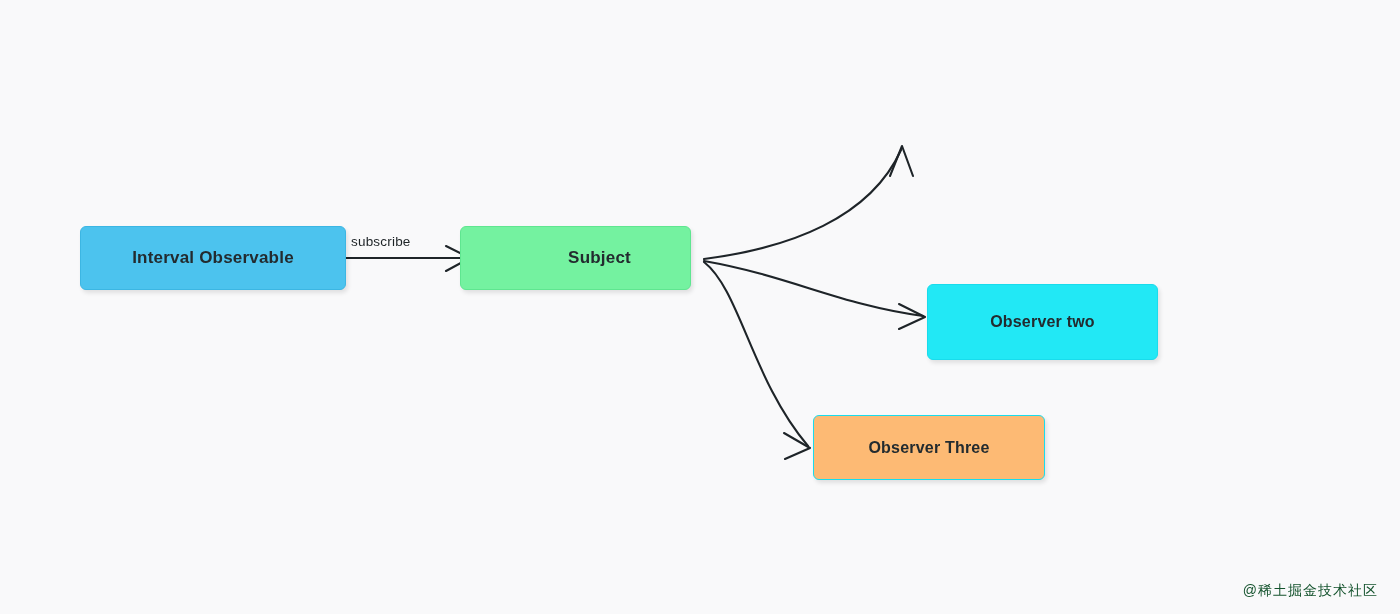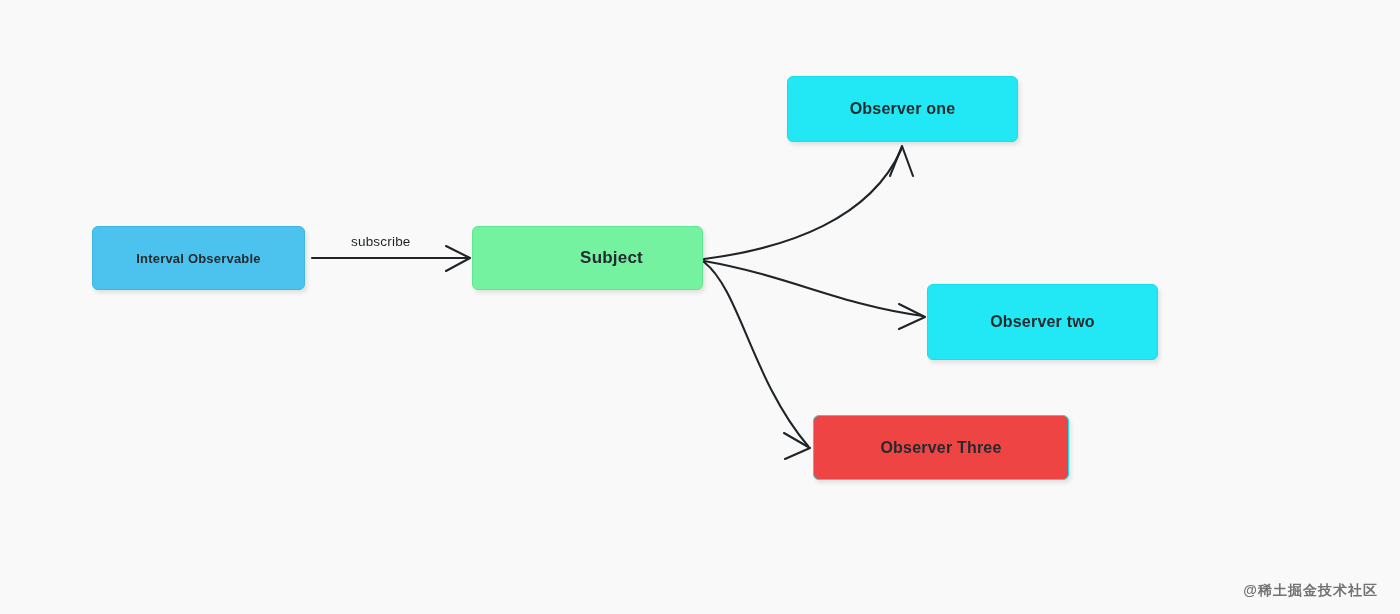--- a/index.html
+++ b/index.html
@@ -32,30 +32,30 @@
     display: flex;
     align-items: center;
     justify-content: center;
     border-radius: 6px;
     font-weight: bold;
     letter-spacing: 0.2px;
     color: #232b2f;
     box-shadow: 2px 3px 4px rgba(0,0,0,0.10);
   }
   .node-interval-observable {
-    left: 92px;
+    left: 80px;
     top: 226px;
-    width: 213px;
+    width: 266px;
     height: 64px;
     background: #4cc3ee;
     border: 1.5px solid #3cb6e3;
-    font-size: 13px;
+    font-size: 17px;
   }
   .node-subject {
-    left: 472px;
+    left: 460px;
     top: 226px;
     width: 231px;
     height: 64px;
     background: #74f2a0;
     border: 1.5px solid #5fe690;
     font-size: 17px;
     padding-left: 48px;
   }
   .node-observer-one {
     left: 787px;
@@ -71,47 +71,46 @@
     top: 284px;
     width: 231px;
     height: 76px;
     background: #22e8f5;
     border: 1.5px solid #19dcec;
     font-size: 16px;
   }
   .node-observer-three {
     left: 813px;
     top: 415px;
-    width: 256px;
+    width: 232px;
     height: 65px;
-    background: #ef4444;
+    background: #fdba74;
     border: 1.5px solid #19dcec;
     font-size: 16px;
   }
   .edge-label {
     position: absolute;
     font-size: 13.5px;
     font-weight: normal;
     color: #1d2326;
     letter-spacing: 0.2px;
     white-space: nowrap;
   }
   .label-subscribe {
     left: 351px;
     top: 234px;
   }
   .watermark {
     position: absolute;
     right: 22px;
     bottom: 14px;
     font-size: 14px;
-    color: #737373;
+    color: #14532d;
     letter-spacing: 1px;
     white-space: nowrap;
-    font-weight: bold;
   }
 </style>
 </head>
 <body>
 
 <div id="canvas">
 
   <svg id="edges" viewBox="0 0 1400 614" width="1400" height="614">
 
     <g>
@@ -136,23 +135,20 @@
   </svg>
 
   <div class="node node-interval-observable">
     <span>Interval Observable</span>
   </div>
 
   <div class="node node-subject">
     <span>Subject</span>
   </div>
 
-  <div class="node node-observer-one">
-    <span>Observer one</span>
-  </div>
 
   <div class="node node-observer-two">
     <span>Observer two</span>
   </div>
 
   <div class="node node-observer-three">
     <span>Observer Three</span>
   </div>
 
   <div class="edge-label label-subscribe">subscribe</div>

